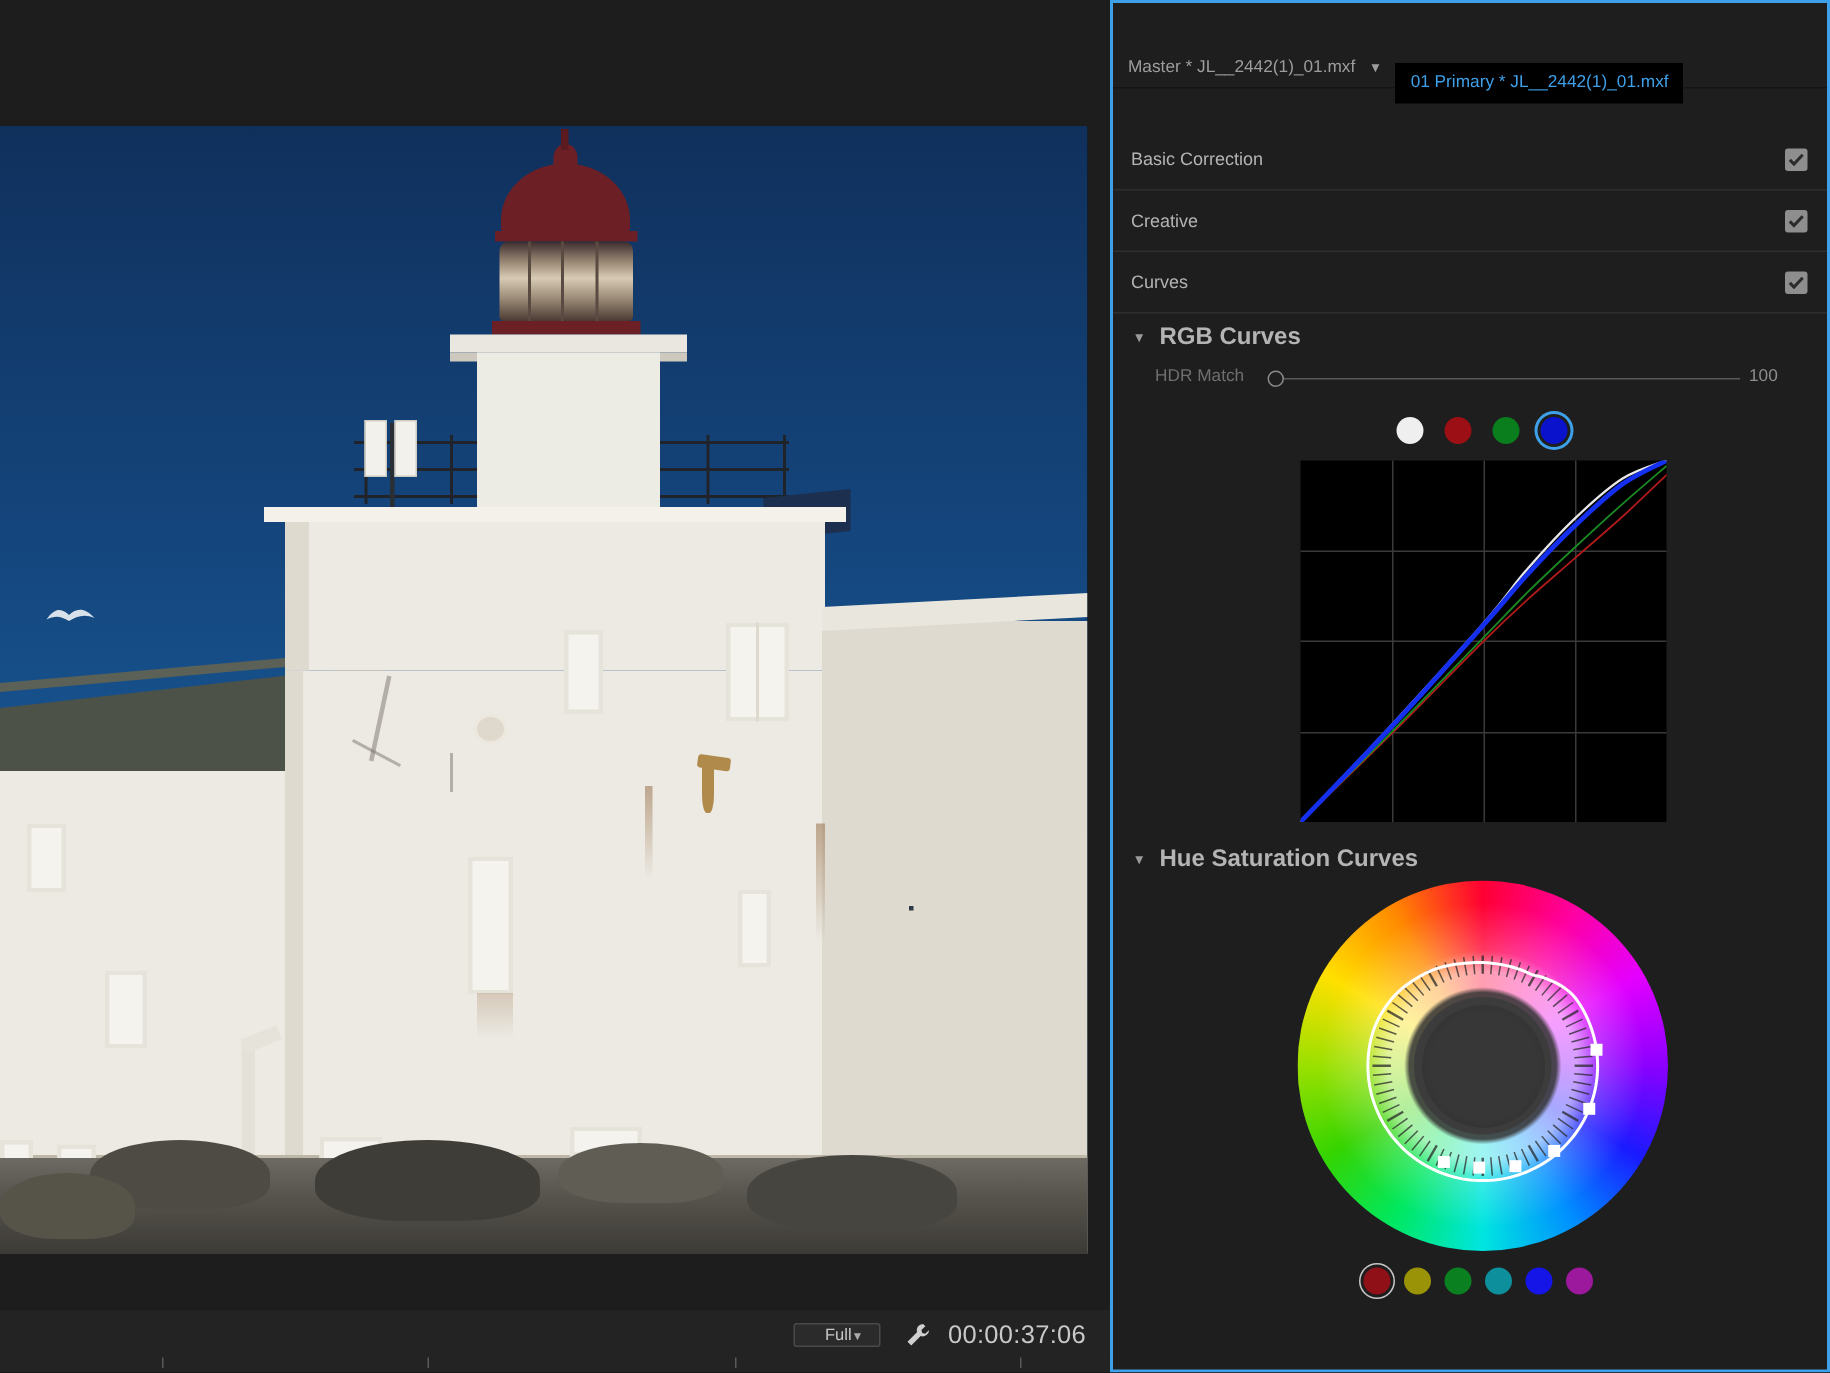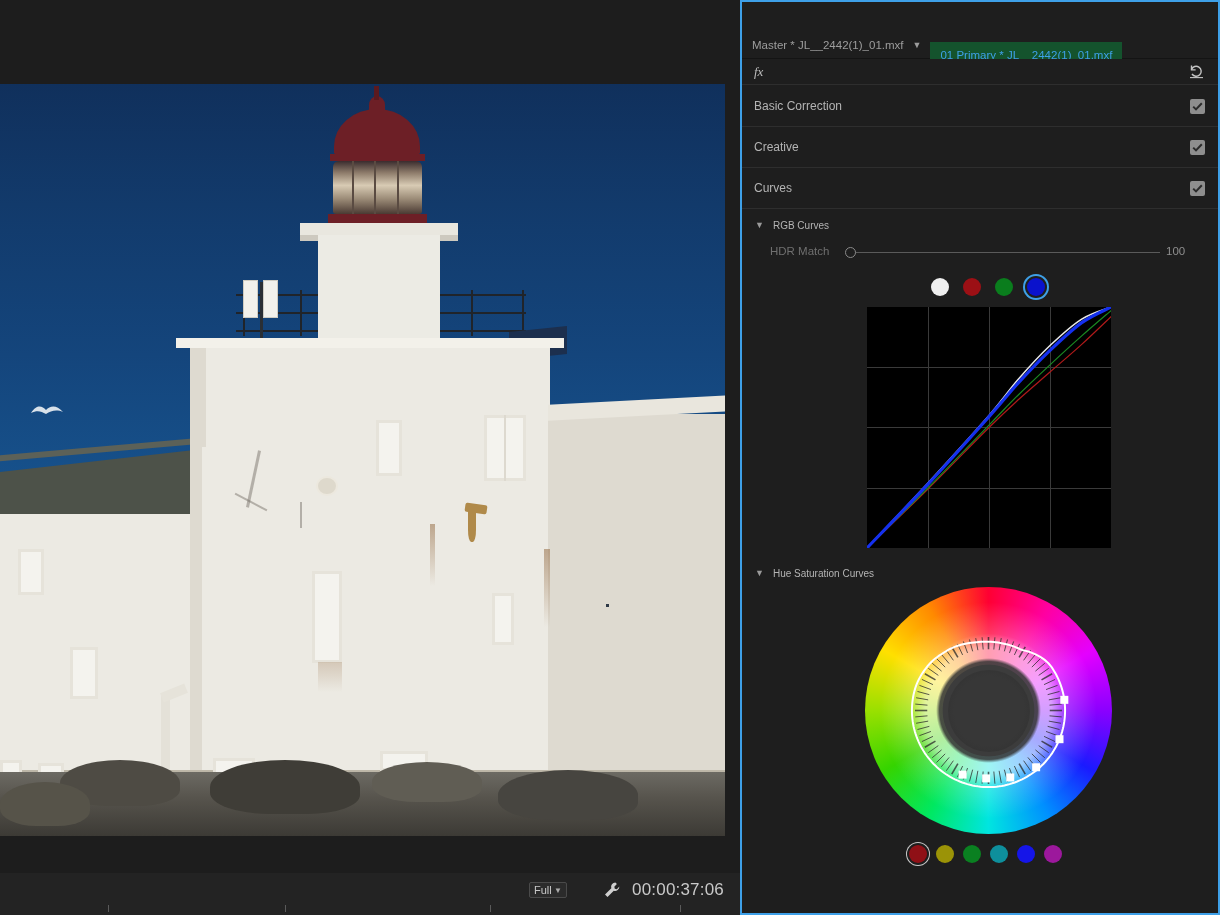--- a/index.html
+++ b/index.html
@@ -116,23 +116,23 @@
     position:absolute; left:725px; top:84px; width:15px; height:752px; background:#1d1d1d;
   }
 
   
   #monitor-bar {
     position:absolute; left:0; top:873px; width:740px; height:30px;
     background:#232323; display:flex; align-items:center;
   }
   #zoom-select {
     position:absolute; left:529px; top:882px;
-    width:38px; height:16px; background:#2b2b2b;
+    width:58px; height:16px; background:#2b2b2b;
     border:1px solid #4a4a4a; border-radius:2px;
-    display:flex; align-items:center; padding:0 4px;
+    display:flex; align-items:center; padding:0 20px;
     font-size:11px; color:#c8c8c8;text-align:right;
   }
   #zoom-select .chev { margin-left:auto; font-size:8px; color:#aaa; }
   #wrench { position:absolute; left:603px; top:881px; width:18px; height:18px; }
   #timecode {
     position:absolute; left:632px; top:880px;
     font-size:17px; color:#c9c9c9; letter-spacing:.2px;
   }
   
   #ruler {
@@ -170,21 +170,21 @@
   .hamburger i { display:block; width:11px; height:1.5px; background:#9a9a9a; }
 
   #breadcrumb {
     position:absolute; left:0; top:30px; width:476px; height:27px;
     display:flex; align-items:center; font-size:11.5px;
     background:#1e1e1e; border-bottom:1px solid #141414;
   }
   #crumb-master { color:#9d9d9d; padding-left:10px; }
   #crumb-chev { color:#9d9d9d; font-size:9px; padding:0 9px; }
   #crumb-primary {
-    color:#3ea0e8; background:#14532d; height:27px;
+    color:#3ea0e8; background:#000000; height:27px;
     display:flex; align-items:center; padding:0 10px;margin-top:20px;
   }
 
   #fxrow {
     position:absolute; left:0; top:57px; width:476px; height:26px;
     background:#1e1e1e; border-bottom:1px solid #2e2e2e;
     display:flex; align-items:center;
   }
   #fx-label {
     font-style:italic; font-size:13px; color:#bdbdbd;
@@ -206,21 +206,21 @@
   }
   .chk.on { background:#8e8e8e; }
   .chk.off { background:#1e1e1e; border:1.5px solid #9a9a9a; }
   .chk.on svg { display:block; }
 
   .subhead {
     position:absolute; left:0; width:476px; height:22px;
     display:flex; align-items:center; gap:9px; padding-left:13px;
   }
   .subhead .chev { color:#9a9a9a; font-size:9px; }
-  .subhead .txt  { font-size:10px; color:#b4b4b4; }
+  .subhead .txt  { font-size:16px; color:#b4b4b4;font-weight:bold; }
 
   
   #hdr-row { position:absolute; left:0; top:240px; width:476px; height:22px; }
   #hdr-label {
     position:absolute; left:28px; top:3px; font-size:11.5px; color:#6f6f6f;
   }
   #hdr-track {
     position:absolute; left:108px; top:10px; width:310px; height:1px; background:#5a5a5a;
   }
   #hdr-knob {
@@ -427,28 +427,20 @@
 
   <div id="lumetri">
 
 
     <div id="breadcrumb">
       <span id="crumb-master">Master * JL__2442(1)_01.mxf</span>
       <span id="crumb-chev">▼</span>
       <span id="crumb-primary">01 Primary * JL__2442(1)_01.mxf</span>
     </div>
 
-    <div id="fxrow">
-      <span id="fx-label">fx</span>
-      <svg id="reset-icon" viewBox="0 0 17 17">
-        <path d="M3.5 6.5 A5 5 0 1 1 4 11" fill="none" stroke="#c4c4c4" stroke-width="1.4"></path>
-        <path d="M3.5 2.6 L3.5 6.9 L7.6 6.9" fill="none" stroke="#c4c4c4" stroke-width="1.4"></path>
-        <path d="M2 14.6 H15" stroke="#c4c4c4" stroke-width="1.1"></path>
-      </svg>
-    </div>
 
     <div class="section" style="top:84px;">
       <span class="section-title">Basic Correction</span>
       <span class="chk on" style="top:13px;">
         <svg viewBox="0 0 15 15" width="15" height="15">
             <path d="M3.2 7.6 L6 10.4 L11.8 4.2" fill="none" stroke="#2b2b2b" stroke-width="2"></path>
           </svg>
       </span>
     </div>
 

